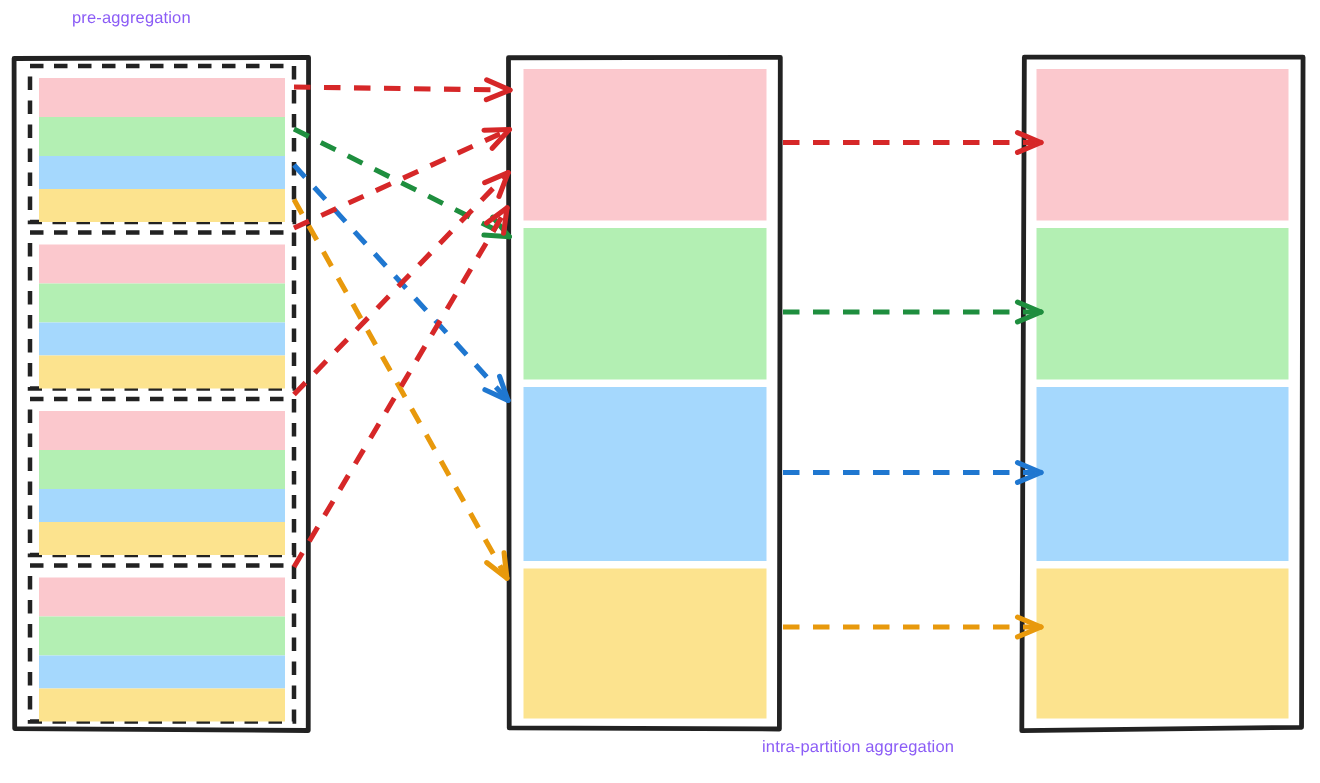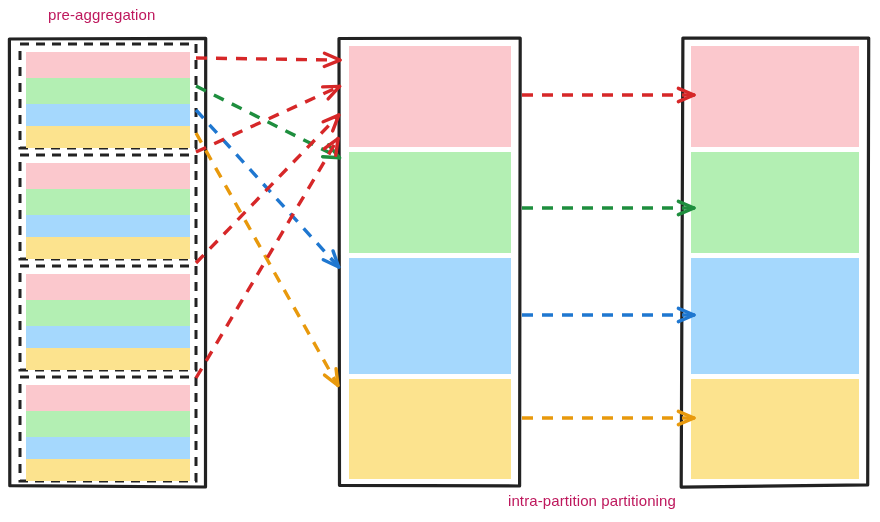--- a/index.html
+++ b/index.html
@@ -15,22 +15,22 @@
     font-family: "Liberation Sans", "DejaVu Sans", sans-serif;
   }
   #stage {
     position: absolute;
     inset: 0;
     width: 880px;
     height: 522px;
   }
   .label {
     position: absolute;
-    font-size: 15px;
-    color: #be185d;
+    font-size: 11px;
+    color: #8b5cf6;
     white-space: nowrap;
     letter-spacing: 0.1px;
   }
   #label-pre { left: 48px;  top: 6px;   }
   #label-hash { left: 178px; top: 492px; }
   #label-intra { left: 508px; top: 492px; }
 
   svg { position: absolute; left: 0; top: 0; }
 </style>
 </head>
@@ -101,15 +101,15 @@
       <line x1="694" y1="315" x2="678.3419631019509" y2="308.3798881807529" stroke="#1F77D0" stroke-width="3.4" stroke-linecap="round"></line>
       <line x1="694" y1="315" x2="678.3419631019509" y2="321.6201118192471" stroke="#1F77D0" stroke-width="3.4" stroke-linecap="round"></line>
       <line x1="522" y1="418" x2="690" y2="418" stroke="#E8990C" stroke-width="3.4" stroke-dasharray="11 9" stroke-linecap="butt"></line>
       <line x1="694" y1="418" x2="678.3419631019509" y2="411.3798881807529" stroke="#E8990C" stroke-width="3.4" stroke-linecap="round"></line>
       <line x1="694" y1="418" x2="678.3419631019509" y2="424.6201118192471" stroke="#E8990C" stroke-width="3.4" stroke-linecap="round"></line>
     </svg>
 
   <div class="label" id="label-pre">pre-aggregation</div>
 
 
-  <div class="label" id="label-intra">intra-partition partitioning</div>
+  <div class="label" id="label-intra">intra-partition aggregation</div>
 
 </div>
 
 </body></html>

